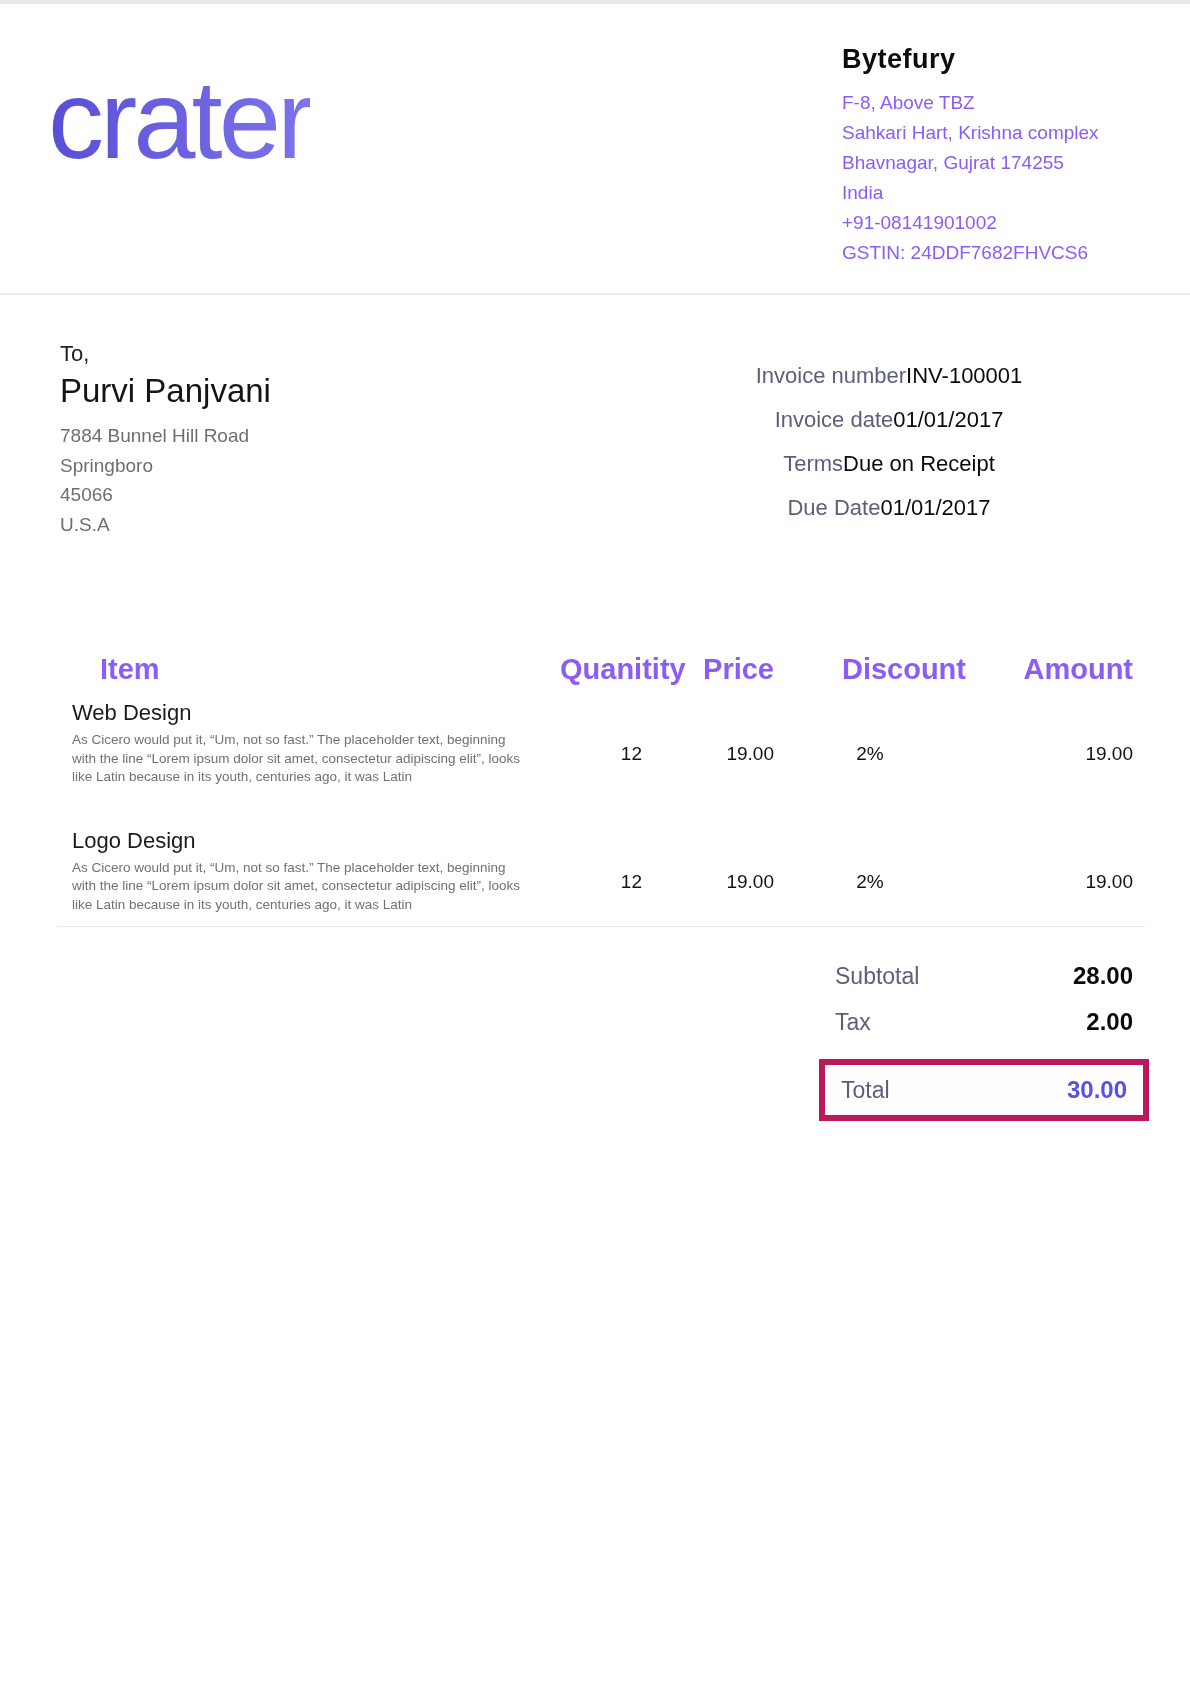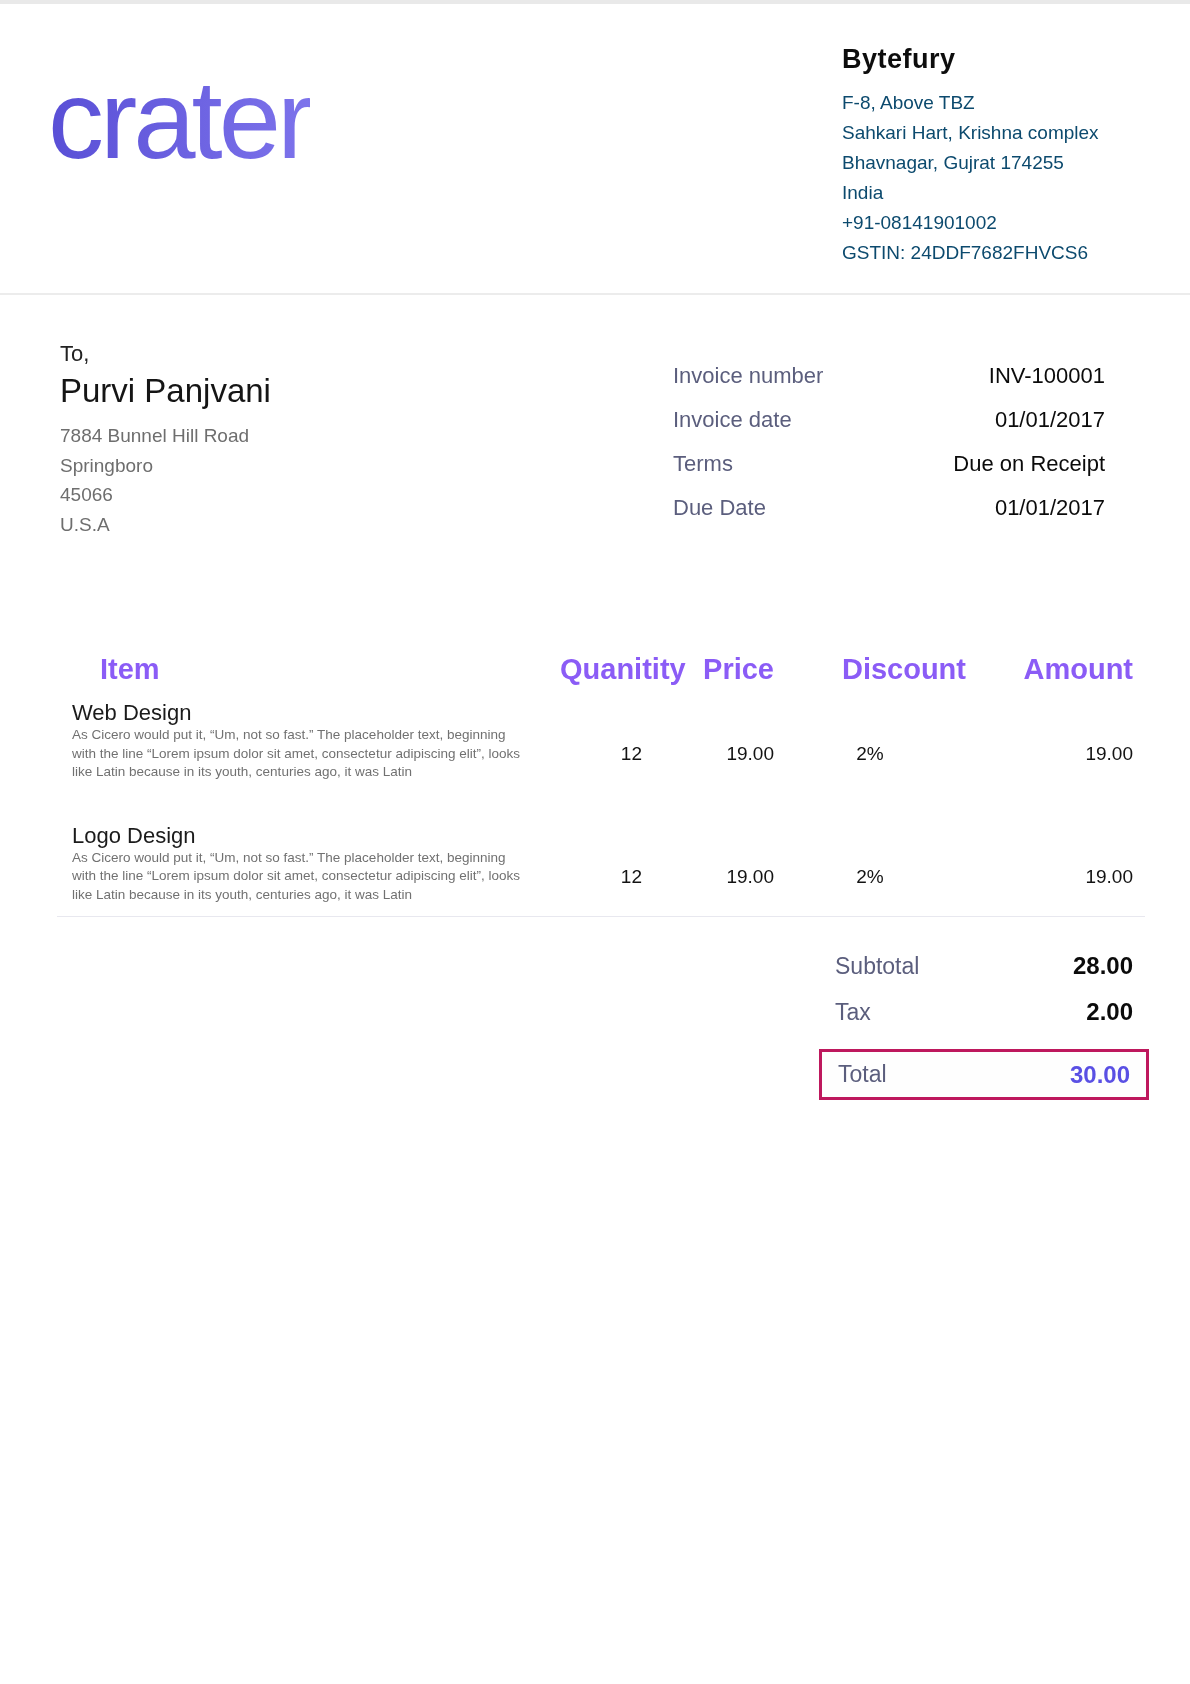--- a/index.html
+++ b/index.html
@@ -12,58 +12,58 @@
   
   .header { display:flex; justify-content:space-between; padding:28px 88px 0 48px; }
   .logo {
     margin-top:32px;
     font-size:112px; font-weight:400; letter-spacing:-4px; line-height:1;
     background:linear-gradient(90deg,#594fd6 0%, #7d73eb 100%);
     -webkit-background-clip:text; background-clip:text; color:transparent;
   }
   .company { padding-top:12px; min-width:260px; }
   .company-name { font-size:27px; line-height:30px; font-weight:800; color:#0d0d0d; margin-bottom:14px; letter-spacing:0.5px; }
-  .company-line { font-size:19px; line-height:30px; color:#0c4a6e; }
+  .company-line { font-size:19px; line-height:30px; color:#8b5cf6; }
 
   .header-divider { margin-top:25px; border-top:2px solid #ececec; width:100%; }
 
   
   .parties { display:flex; justify-content:space-between; padding:46px 57px 0 60px; }
   .to-label { font-size:22px; line-height:26px; color:#222222; }
   .client-name { margin-top:4px; font-size:33px; line-height:40px; font-weight:400; color:#151515; }
   .client-addr { margin-top:10px; }
   .client-line { font-size:19px; line-height:29.5px; color:#6e6e6e; }
 
   .meta { width:460px; margin-top:13px; }
-  .meta-row { display:flex; justify-content:space-between; align-items:center; height:44px; }
+  .meta-row { display:flex; justify-content:center; align-items:center; height:44px; }
   .meta-label { font-size:22px; color:#5b5e7d; }
   .meta-value { font-size:22px; font-weight:500; color:#0b0b0b; padding-right:28px; }
 
   
   .items { margin-top:115px; padding:0 57px 0 72px; }
   .t-grid { display:grid; grid-template-columns:460px 110px 132px 192px 167px; }
   .th { font-size:29px; line-height:30px; font-weight:700; color:#8b5cf6;margin-left:28px; }
   .th.right { text-align:right; }
   .item-row { margin-top:16px; }
   .item-row.second { margin-top:41px; }
   .item-name { font-size:22px; line-height:26px; color:#1b1b1b; }
-  .item-desc { font-size:13.5px; line-height:18.5px; color:#717171; max-width:450px; }
+  .item-desc { margin-top:5px; font-size:13.5px; line-height:18.5px; color:#717171; max-width:450px; }
   .cell { font-size:19px; line-height:24px; color:#131313; padding-top:42px; }
   .cell.right { text-align:right; }
   .cell.center { text-align:center; }
 
   .totals-divider { margin:12px 45px 0 57px; border-top:1px solid #e8e8ef; }
 
   
   .totals { width:330px; margin:26px 41px 0 auto; }
   .totals-row { display:flex; justify-content:space-between; align-items:center; height:46px; padding:0 16px; }
   .totals-label { font-size:23px; color:#5b5e7d; }
   .totals-value { font-size:24px; font-weight:700; color:#0b0b0b; }
-  .total-box { margin-top:14px; height:51px; display:flex; justify-content:space-between; align-items:center;
-               padding:0 16px; border:3px solid #be185d; background:#fefefe; }
+  .total-box { margin-top:14px; height:62px; display:flex; justify-content:space-between; align-items:center;
+               padding:0 16px; border:6px solid #be185d; background:#fefefe; }
   .total-box .totals-value { color:#5a50e4; }
 </style>
 </head>
 <body>
 
 <div class="page">
   <div class="top-strip"></div>
 
   <header class="header">
     <div class="logo" style="background: linear-gradient(90deg, rgb(89, 79, 214) 0%, rgb(125, 115, 235) 100%) text;">crater</div>

